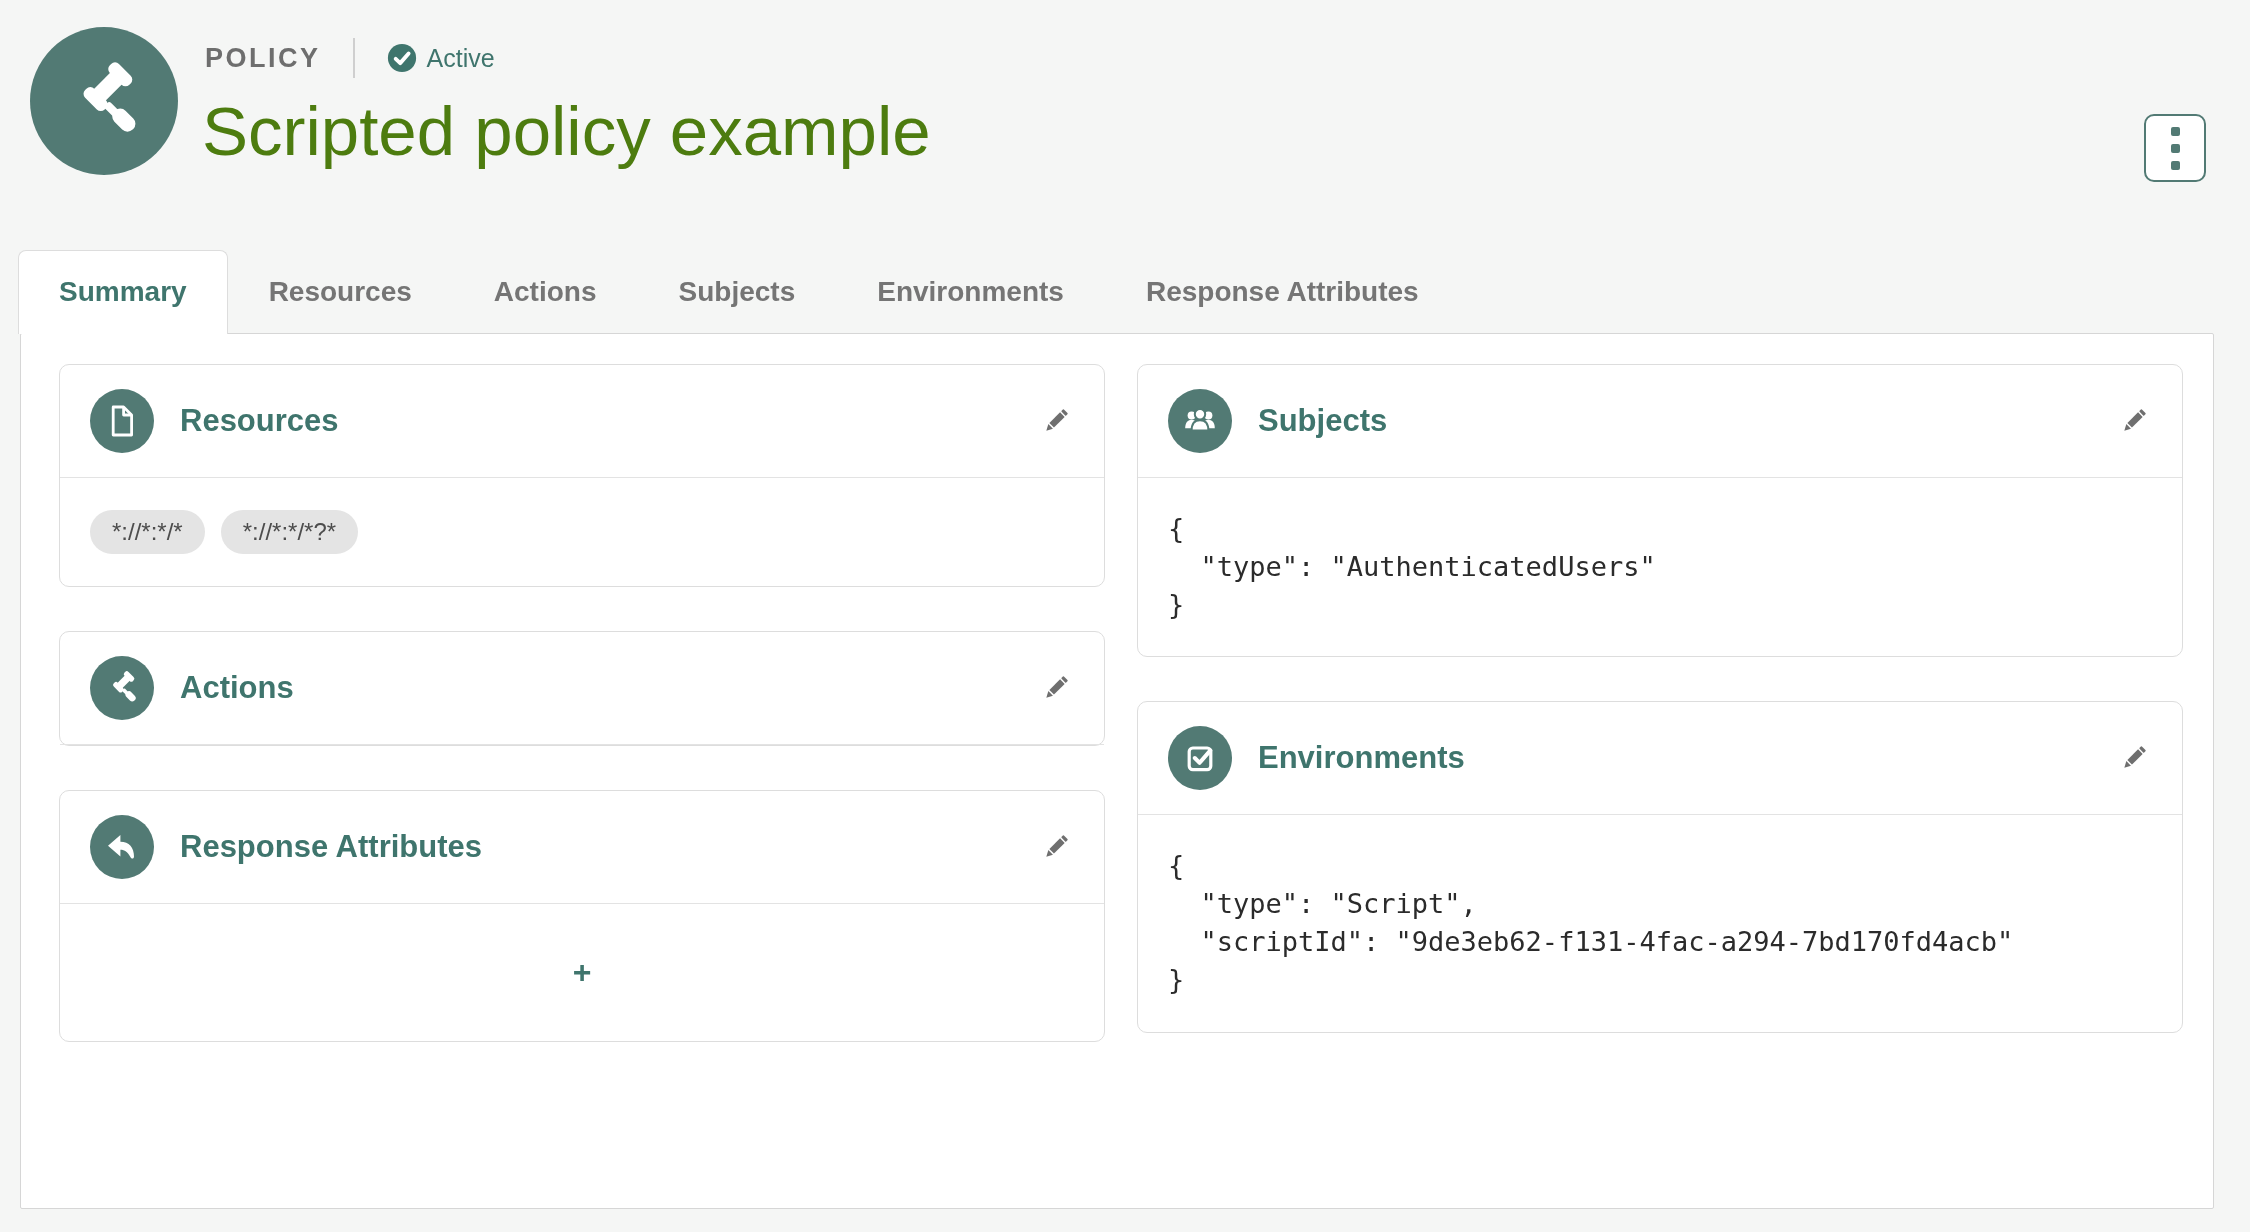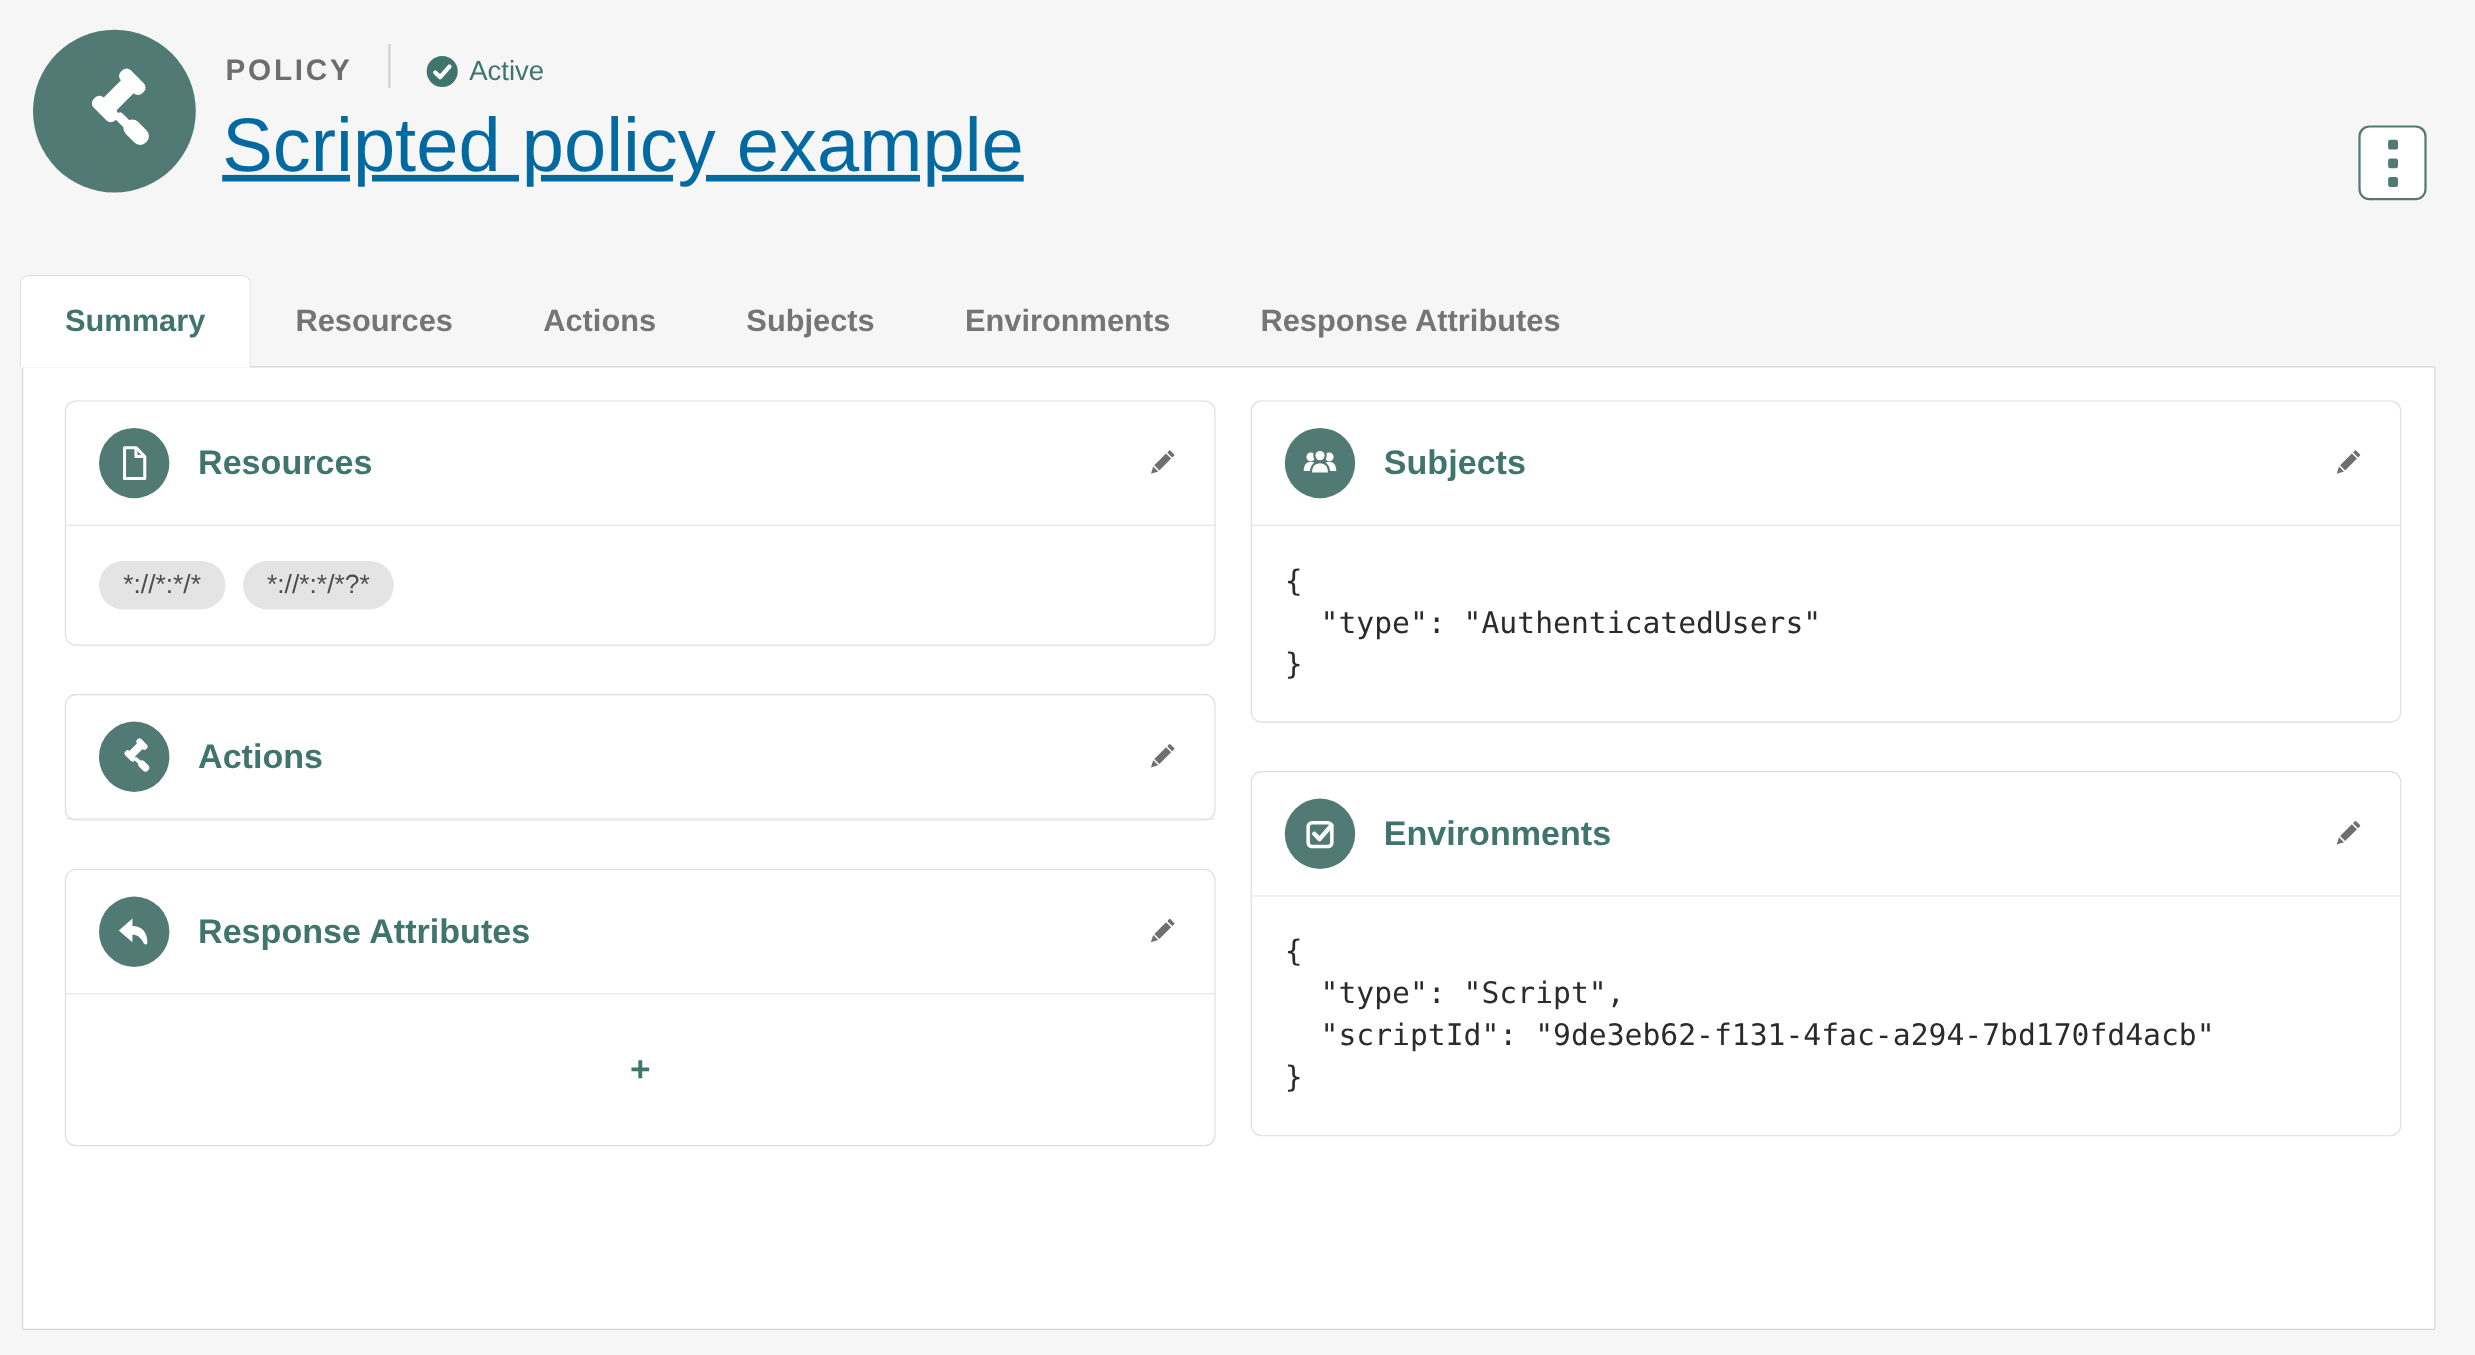--- a/index.html
+++ b/index.html
@@ -21,31 +21,31 @@
   
   .header{position:relative;height:250px;}
   .avatar{
     position:absolute;left:30px;top:27px;
     width:148px;height:148px;border-radius:50%;
     background:var(--accent);
     display:flex;align-items:center;justify-content:center;
   }
   .avatar svg{width:92px;height:92px;}
   .header-text{position:absolute;left:205px;top:36px;}
-  .meta-row{display:flex;align-items:flex-end;gap:32px;height:44px;}
+  .meta-row{display:flex;align-items:center;gap:32px;height:44px;}
   .policy-label{
     font-size:27px;font-weight:bold;color:var(--gray-text);
     letter-spacing:2.5px;
   }
   .vsep{width:2px;height:40px;background:#cfcfcf;}
   .status{display:flex;align-items:center;gap:10px;color:var(--accent-text);font-size:25px;}
   .status svg{width:30px;height:30px;}
   .page-title{
     margin:14px 0 0 -3px;font-size:69px;font-weight:300;
-    color:#0369a1;letter-spacing:0;line-height:1.1;text-decoration:underline;
+    color:#4d7c0f;letter-spacing:0;line-height:1.1;
   }
   .kebab{
     position:absolute;right:44px;top:114px;
     width:62px;height:68px;background:#fff;
     border:2px solid var(--accent);border-radius:10px;
     display:flex;flex-direction:column;align-items:center;justify-content:center;gap:8px;
     cursor:pointer;padding:0;
   }
   .kebab .dot{width:9px;height:9px;border-radius:2px;background:var(--accent);}
   

